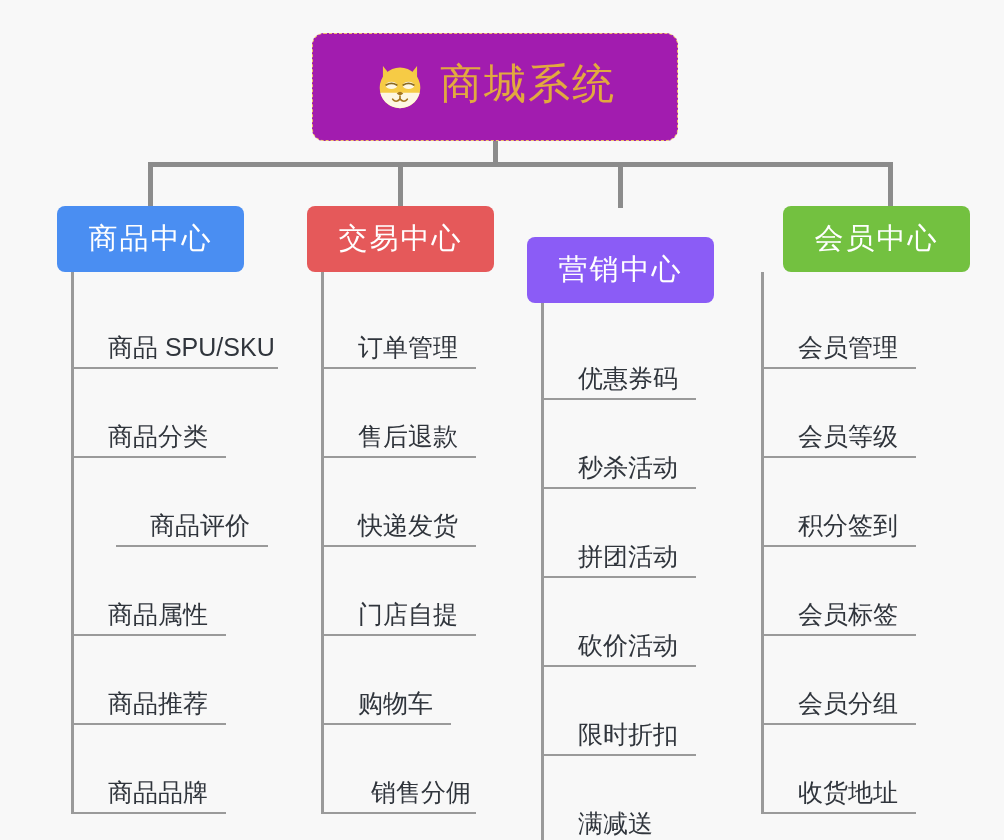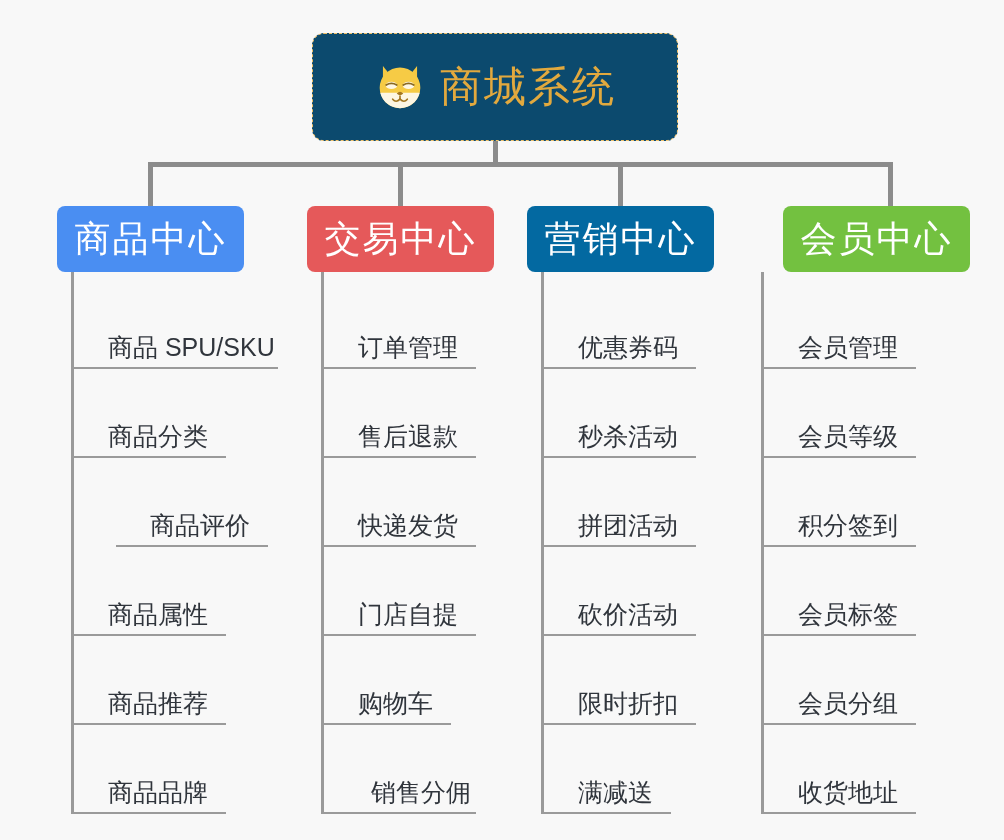--- a/index.html
+++ b/index.html
@@ -88,21 +88,21 @@
   .col-2 { left: 527px; width: 220px; }
   .col-3 { left: 747px; width: 220px; }
 
   .cat-box {
     height: 66px;
     border-radius: 8px;
     display: flex;
     align-items: center;
     justify-content: center;
     color: #ffffff;
-    font-size: 36px;
+    font-size: 29px;
     letter-spacing: 2px;
     white-space: nowrap;
   }
   .col-0 .cat-box { width: 187px; }
   .col-1 .cat-box { width: 187px; }
   .col-2 .cat-box { width: 187px; }
   .col-3 .cat-box { width: 187px; margin-left: 36px; }
 
   
   .leaf-list {
@@ -139,21 +139,21 @@
   .col-3 .leaf-item::after { width: 152px; }
   .col-0 .leaf-item.short::after { width: 152px; }
   .col-1 .leaf-item.short::after { width: 127px; }
   .col-2 .leaf-item.short::after { width: 127px; }
 </style>
 </head>
 <body style="background: rgb(248, 248, 248);">
 
 <div id="canvas">
 
-  <div class="root-node" style="background: #0c4a6e; border-color: rgb(240, 192, 104);">
+  <div class="root-node" style="background: #a21caf; border-color: rgb(240, 192, 104); font-family: Liberation Mono, monospace;">
     <svg class="root-emoji" viewBox="0 0 64 64" aria-hidden="true">
       <path d="M11 6 L11 26 L22 20 Z" fill="#f4c842"></path>
       <path d="M53 6 L53 26 L42 20 Z" fill="#f4c842"></path>
       <circle cx="32" cy="33" r="25" fill="#f6cb45"></circle>
       <path d="M7 34 a25 25 0 0 0 50 0 a25 25 0 0 1 -50 0 Z" fill="#f6cb45"></path>
       <path d="M32 58 a25 25 0 0 0 24.3 -19 L7.7 39 A25 25 0 0 0 32 58 Z" fill="#fdf6e3"></path>
       <ellipse cx="21.5" cy="30" rx="7" ry="4.5" fill="#fdf6e3"></ellipse>
       <ellipse cx="42.5" cy="30" rx="7" ry="4.5" fill="#fdf6e3"></ellipse>
       <path d="M15 29.5 q6.5 -4 13 0" stroke="#8a6a22" stroke-width="2.2" fill="none" stroke-linecap="round"></path>
       <path d="M36 29.5 q6.5 -4 13 0" stroke="#8a6a22" stroke-width="2.2" fill="none" stroke-linecap="round"></path>
@@ -190,21 +190,21 @@
       <div class="leaf-item" style="color: rgb(48, 53, 60);">订单管理</div>
       <div class="leaf-item" style="color: rgb(48, 53, 60);">售后退款</div>
       <div class="leaf-item" style="color: rgb(48, 53, 60);">快递发货</div>
       <div class="leaf-item" style="color: rgb(48, 53, 60);">门店自提</div>
       <div class="leaf-item short" style="color: rgb(48, 53, 60);">购物车</div>
       <div class="leaf-item" style="color: rgb(48, 53, 60); padding-left: 47px;">销售分佣</div>
     </div>
   </div>
 
   <div class="column col-2">
-    <div class="cat-box" style="background: #0369a1;">营销中心</div>
+    <div class="cat-box" style="background: #8b5cf6; margin-top: 31px;">营销中心</div>
     <div class="leaf-list">
       <div class="leaf-item" style="color: rgb(48, 53, 60);">优惠券码</div>
       <div class="leaf-item" style="color: rgb(48, 53, 60);">秒杀活动</div>
       <div class="leaf-item" style="color: rgb(48, 53, 60);">拼团活动</div>
       <div class="leaf-item" style="color: rgb(48, 53, 60);">砍价活动</div>
       <div class="leaf-item" style="color: rgb(48, 53, 60);">限时折扣</div>
       <div class="leaf-item short" style="color: rgb(48, 53, 60);">满减送</div>
     </div>
   </div>
 

